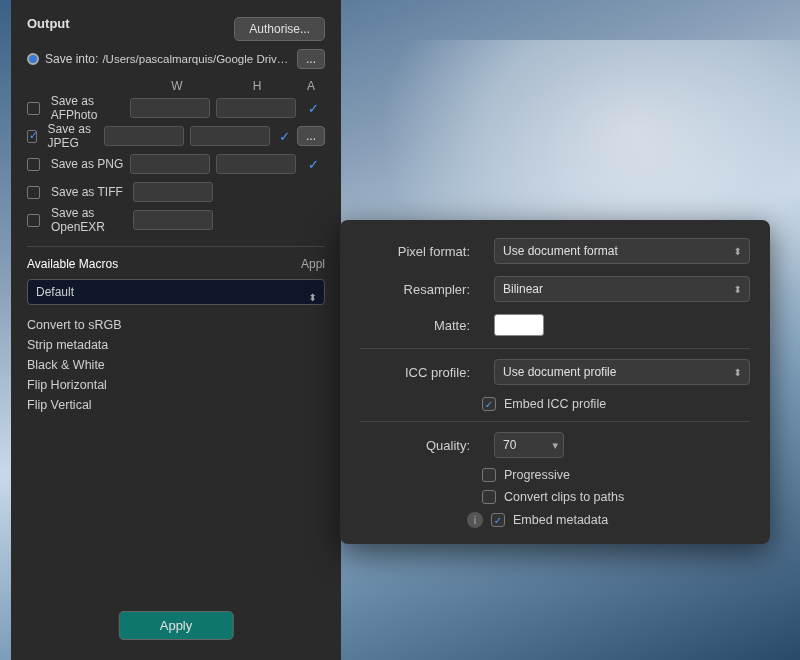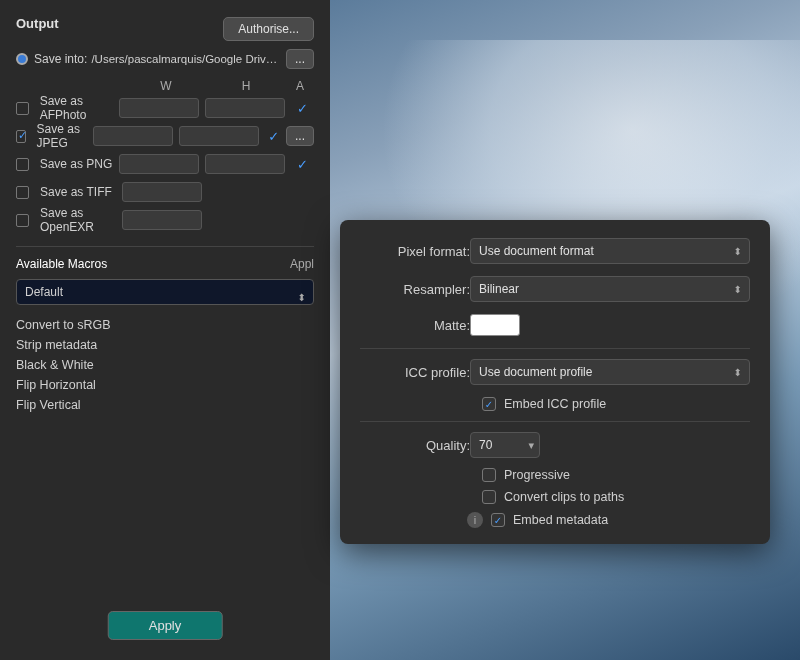--- a/index.html
+++ b/index.html
@@ -24,21 +24,21 @@
       position: absolute;
       top: 40px; right: 0;
       width: 420px; height: 300px;
       background: radial-gradient(ellipse at 60% 30%, #ffffff88 0%, #d0dce888 40%, transparent 70%);
       z-index: 1;
     }
 
     
     .main-panel {
       position: absolute;
-      top: 0; left: 0;
+      top: 0; left: 11px;
       width: 330px;
       height: 660px;
       background: #2a2a2a;
       z-index: 10;
       padding: 16px;
       color: #e0e0e0;
     }
 
     .section-title {
       font-size: 13px;
@@ -220,21 +220,21 @@
       display: flex;
       align-items: center;
       margin-bottom: 12px;
     }
 
     .setting-label {
       width: 110px;
       text-align: right;
       font-size: 13px;
       color: #d0d0d0;
-      margin-right: 0;
+      margin-right: 24px;
       flex-shrink: 0;
     }
 
     .matte-swatch {
       width: 50px;
       height: 22px;
       background: #ffffff;
       border: 1px solid #888;
       border-radius: 3px;
       cursor: pointer;

